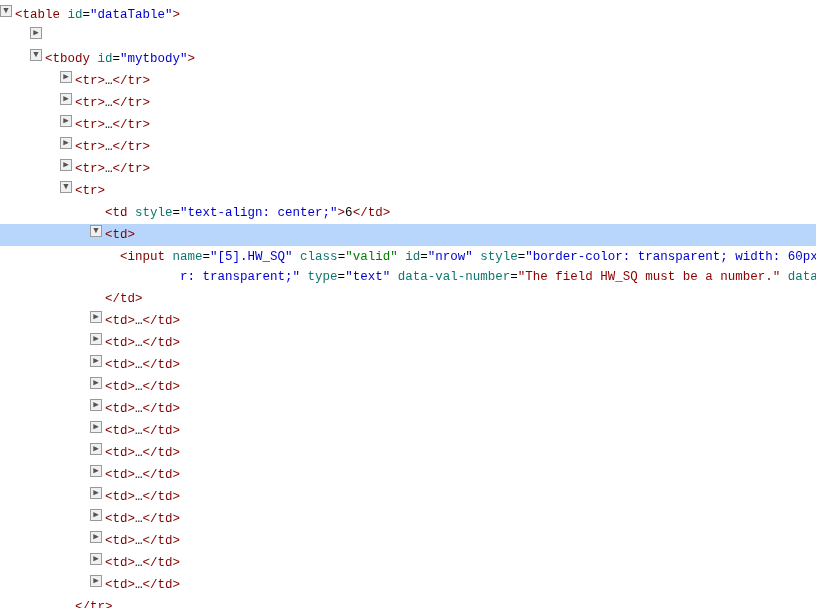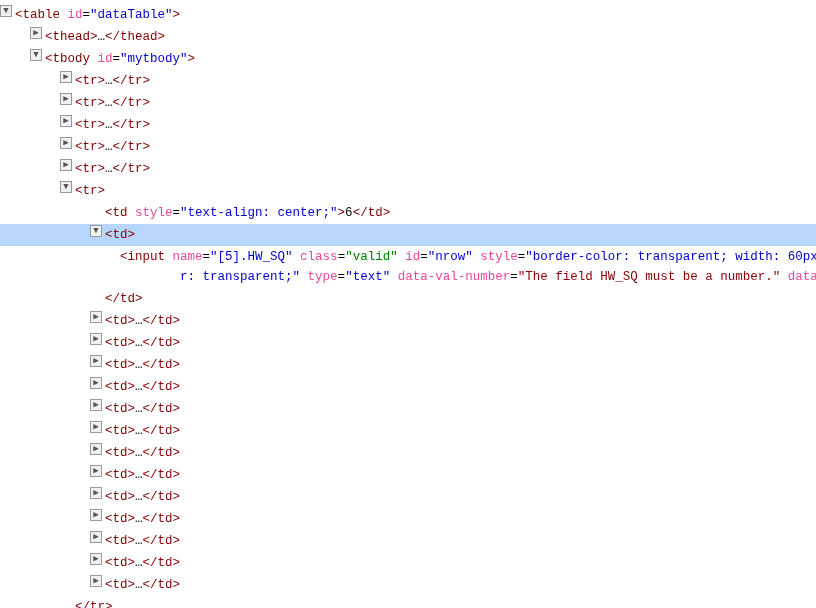--- a/index.html
+++ b/index.html
@@ -22,21 +22,21 @@
       padding: 4px 0;
       min-height: 608px;
     }
 
     .line-content {
       flex: 1;
     }
 
     .c-tag { color: #800000; text-align: right; }
     .c-text { color: #000000; }
-    .c-red { color: #ec4899; }
+    .c-red { color: #0f766e; }
     .c-blue { color: #0000cd; }
     .c-dark-red { color: #8b0000; }
     .c-green { color: #008000; }
 
     .toggle-btn {
       cursor: pointer;
       user-select: none;
       color: #555;
       font-size: 9px;
       display: inline-block;
@@ -62,21 +62,21 @@
     .row.selected {
       background-color: #b8d6fb;
     }
   </style>
 </head>
 <body>
 
 <div class="code-panel">
   <div id="lines-container">
       <div class="row"><span style="white-space:pre;font-family:Consolas,Monaco,'Courier New',monospace;font-size:12.5px;"></span><span class="toggle-btn">▼</span><span class="line-content" style="font-family:Consolas,Monaco,'Courier New',monospace;font-size:12.5px;"><span class="c-tag">&lt;table </span><span class="c-red">id</span><span class="c-text">=</span><span class="c-blue">"dataTable"</span><span class="c-tag">&gt;</span></span></div>
-      <div class="row"><span style="white-space:pre;font-family:Consolas,Monaco,'Courier New',monospace;font-size:12.5px;">    </span><span class="toggle-btn">▶</span><span class="line-content" style="font-family:Consolas,Monaco,'Courier New',monospace;font-size:12.5px;"><span class="c-tag">&lt;thead&gt;</span><span class="c-text">…</span><span class="c-tag">&lt;/thead&gt;</span></span></div>
+      <div class="row"><span style="white-space:pre;font-family:Consolas,Monaco,'Courier New',monospace;font-size:12.5px;">    </span><span class="toggle-btn">▶</span></div>
       <div class="row"><span style="white-space:pre;font-family:Consolas,Monaco,'Courier New',monospace;font-size:12.5px;">    </span><span class="toggle-btn">▼</span><span class="line-content" style="font-family:Consolas,Monaco,'Courier New',monospace;font-size:12.5px;"><span class="c-tag">&lt;tbody </span><span class="c-red">id</span><span class="c-text">=</span><span class="c-blue">"mytbody"</span><span class="c-tag">&gt;</span></span></div>
       <div class="row"><span style="white-space:pre;font-family:Consolas,Monaco,'Courier New',monospace;font-size:12.5px;">        </span><span class="toggle-btn">▶</span><span class="line-content" style="font-family:Consolas,Monaco,'Courier New',monospace;font-size:12.5px;"><span class="c-tag">&lt;tr&gt;</span><span class="c-text">…</span><span class="c-tag">&lt;/tr&gt;</span></span></div>
       <div class="row"><span style="white-space:pre;font-family:Consolas,Monaco,'Courier New',monospace;font-size:12.5px;">        </span><span class="toggle-btn">▶</span><span class="line-content" style="font-family:Consolas,Monaco,'Courier New',monospace;font-size:12.5px;"><span class="c-tag">&lt;tr&gt;</span><span class="c-text">…</span><span class="c-tag">&lt;/tr&gt;</span></span></div>
       <div class="row"><span style="white-space:pre;font-family:Consolas,Monaco,'Courier New',monospace;font-size:12.5px;">        </span><span class="toggle-btn">▶</span><span class="line-content" style="font-family:Consolas,Monaco,'Courier New',monospace;font-size:12.5px;"><span class="c-tag">&lt;tr&gt;</span><span class="c-text">…</span><span class="c-tag">&lt;/tr&gt;</span></span></div>
       <div class="row"><span style="white-space:pre;font-family:Consolas,Monaco,'Courier New',monospace;font-size:12.5px;">        </span><span class="toggle-btn">▶</span><span class="line-content" style="font-family:Consolas,Monaco,'Courier New',monospace;font-size:12.5px;"><span class="c-tag">&lt;tr&gt;</span><span class="c-text">…</span><span class="c-tag">&lt;/tr&gt;</span></span></div>
       <div class="row"><span style="white-space:pre;font-family:Consolas,Monaco,'Courier New',monospace;font-size:12.5px;">        </span><span class="toggle-btn">▶</span><span class="line-content" style="font-family:Consolas,Monaco,'Courier New',monospace;font-size:12.5px;"><span class="c-tag">&lt;tr&gt;</span><span class="c-text">…</span><span class="c-tag">&lt;/tr&gt;</span></span></div>
       <div class="row"><span style="white-space:pre;font-family:Consolas,Monaco,'Courier New',monospace;font-size:12.5px;">        </span><span class="toggle-btn">▼</span><span class="line-content" style="font-family:Consolas,Monaco,'Courier New',monospace;font-size:12.5px;"><span class="c-tag">&lt;tr&gt;</span></span></div>
       <div class="row"><span style="white-space:pre;font-family:Consolas,Monaco,'Courier New',monospace;font-size:12.5px;">            </span><span style="display:inline-block;width:15px;"></span><span class="line-content" style="font-family:Consolas,Monaco,'Courier New',monospace;font-size:12.5px;"><span class="c-tag">&lt;td </span><span class="c-red">style</span><span class="c-text">=</span><span class="c-blue">"text-align: center;"</span><span class="c-tag">&gt;</span><span class="c-text">6</span><span class="c-tag">&lt;/td&gt;</span></span></div>
       <div class="row selected"><span style="white-space:pre;font-family:Consolas,Monaco,'Courier New',monospace;font-size:12.5px;">            </span><span class="toggle-btn">▼</span><span class="line-content" style="font-family:Consolas,Monaco,'Courier New',monospace;font-size:12.5px;"><span class="c-tag">&lt;td&gt;</span></span></div>
       <div class="row"><span style="white-space:pre;font-family:Consolas,Monaco,'Courier New',monospace;font-size:12.5px;">                </span><span style="display:inline-block;width:15px;"></span><span class="line-content" style="font-family:Consolas,Monaco,'Courier New',monospace;font-size:12.5px;"><span class="c-tag">&lt;input </span><span class="c-red">name</span><span class="c-text">=</span><span class="c-blue">"[5].HW_SQ"</span><span class="c-text"> </span><span class="c-red">class</span><span class="c-text">=</span><span class="c-green">"valid"</span><span class="c-text"> </span><span class="c-red">id</span><span class="c-text">=</span><span class="c-blue">"nrow"</span><span class="c-text"> </span><span class="c-red">style</span><span class="c-text">=</span><span class="c-blue">"border-color: transparent; width: 60px; background-colo</span>

